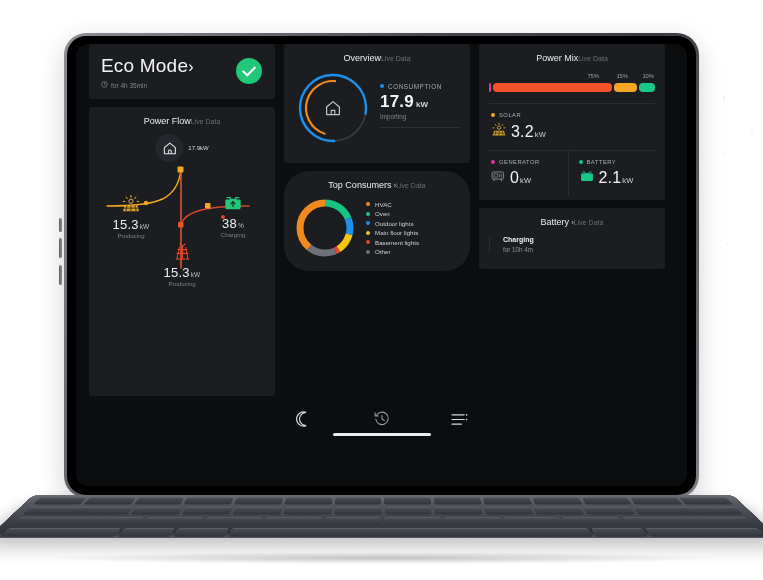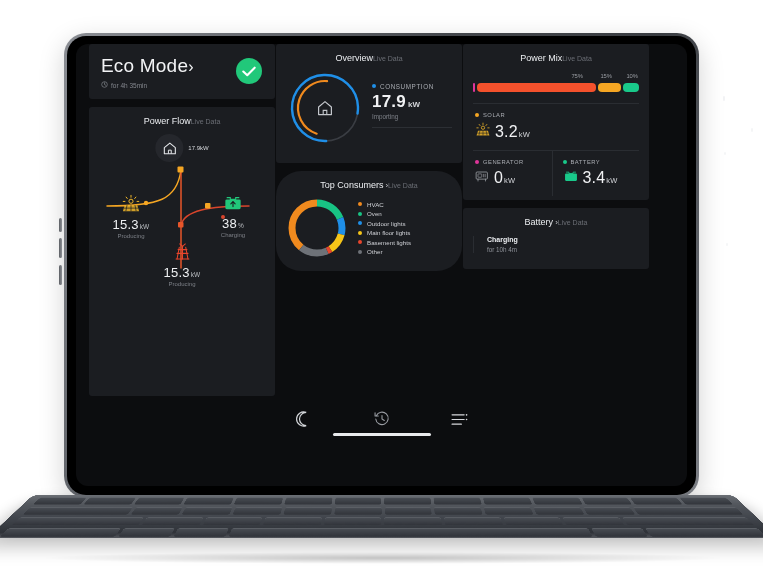--- a/index.html
+++ b/index.html
@@ -74,21 +74,21 @@
   #header-title { text-align: center; line-height: 1.15; }
   #header-title .eyebrow {
     font-size: 6.5px; letter-spacing: .9px; color: #7a7d84; text-transform: uppercase;
   }
   #header-title .main { font-size: 9px; color: #e6e7ea; }
 
   .icon-btn { width: 20px; height: 20px; display:flex; align-items:center; justify-content:center; }
 
   
   #dashboard {
-    display: flex; gap: 1px;
+    display: flex; gap: 9px;
     padding: 0 13px;
     height: calc(100% - 44px - 46px);
   }
   .col { display: flex; flex-direction: column; gap: 8px; }
   #col-left { width: 186px; }
   #col-mid  { width: 186px; }
   #col-right{ width: 186px; }
 
   .card {
     background: #1b1d21;
@@ -472,21 +472,21 @@
                     <span class="dot" style="background:#19c98a"></span>
                     <span>BATTERY</span>
                   </div>
                   <div class="pm-val">
                     <span>
                       <svg width="16" height="14" viewBox="0 0 22 20">
                         <path d="M4 4.5 H8 V6.4 H14 V4.5 H18" fill="none" stroke="#19c98a" stroke-width="1.2"></path>
                         <rect x="2.5" y="6.4" width="17" height="10.6" rx="1.6" fill="#19c98a"></rect>
                       </svg>
                     </span>
-                    <span class="pm-num"><span>3.4</span><span class="u">kW</span></span>
+                    <span class="pm-num"><span>2.1</span><span class="u">kW</span></span>
                   </div>
                 </div>
               </div>
             </div>
           </div>
 
           <div class="card" id="battery-card" style="padding-bottom:16px;">
             <div class="card-head">
               <span class="card-title">
                 <span>Battery</span><span class="chev">›</span>

